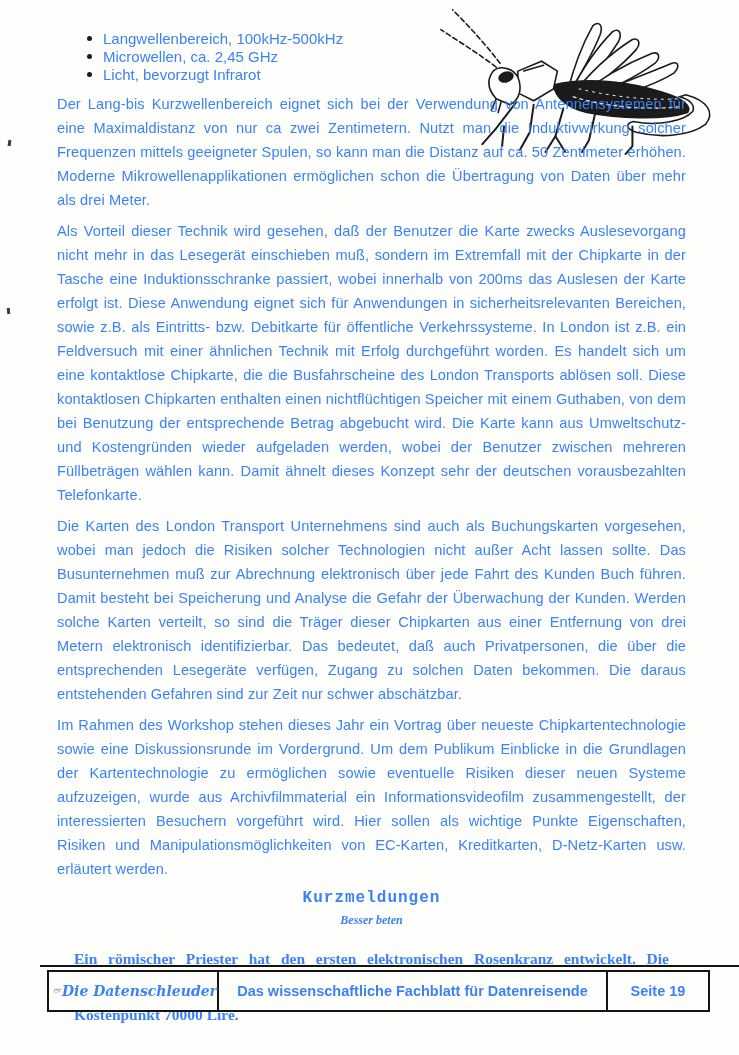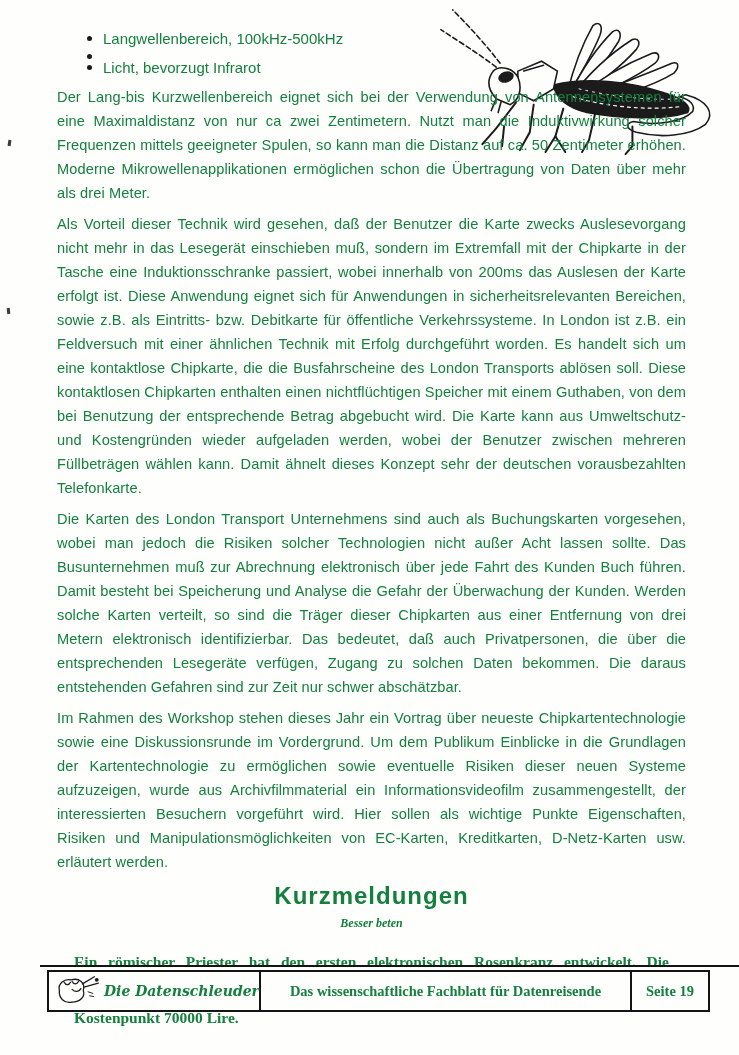--- a/index.html
+++ b/index.html
@@ -1,20 +1,20 @@
 <!DOCTYPE html>
 <html><head>
 <meta charset="utf-8">
 <style>
   html,body{margin:0;padding:0;background:#e8e8e8;}
   .page{
     position:relative;
     width:739px;height:1055px;
     background:#fefefd;
-    color:#15803d;
+    color:#3b82f6;
     overflow:hidden;
     font-family:"Liberation Sans", sans-serif;
   }
   .content{
     position:absolute;
     left:57px;top:30px;width:629px;
   }
   ul.bullets{
     list-style:none;margin:0 0 8px 0;padding:0 0 0 30px;
     font-size:15px;line-height:18px;
@@ -26,22 +26,22 @@
     margin:6px 11px 0 0;
   }
   p.body{
     margin:0 0 7px 0;
     font-size:14.6px;line-height:24px;
     text-align:justify;
     letter-spacing:0.1px;
   }
   .kurz-title{
     margin:8px 0 0 0;
-    font-family:Liberation Sans, sans-serif;
-    font-size:24px;font-weight:bold;
+    font-family:Liberation Mono, monospace;
+    font-size:16px;font-weight:bold;
     text-align:center;letter-spacing:1px;
   }
   .item-heading{
     margin:6px 0 1px 0;
     font-family:"Liberation Serif", serif;
     font-size:12px;font-style:italic;font-weight:bold;
     text-align:center;
   }
   p.serif{
     margin:17px;
@@ -65,31 +65,31 @@
     position:absolute;left:47px;top:970px;width:663px;height:42px;
     border:2px solid #141414;
     box-sizing:border-box;
     display:flex;align-items:stretch;
     background:#fefefd;
   }
   .footer-cell{
     display:flex;align-items:center;justify-content:center;
     box-sizing:border-box;
   }
-  .cell-logo{width:212px;border-right:2px solid #141414;justify-content:flex-start;padding-left:4px;}
+  .cell-logo{width:170px;border-right:2px solid #141414;justify-content:flex-start;padding-left:4px;}
   .cell-mid{flex:1;border-right:2px solid #141414;}
-  .cell-page{width:76px;align-items:center;}
+  .cell-page{width:100px;align-items:center;}
   .logo-name{
     font-family:"DejaVu Serif", serif;
     font-weight:bold;font-style:italic;
     font-size:14px;letter-spacing:0px;
     white-space:nowrap;
   }
   .footer-mid-text,.footer-page-text{
-    font-family:Liberation Serif, serif;
+    font-family:Liberation Sans, sans-serif;
     font-weight:bold;font-size:14.5px;
     white-space:nowrap;
   }
 </style>
 </head>
 <body>
 
 <div class="page">
 
   <svg class="grasshopper" viewBox="0 0 300 158" xmlns="http://www.w3.org/2000/svg">
@@ -132,20 +132,21 @@
 
   <div class="content">
 
     <ul class="bullets">
       <li>
           <span class="bullet-dot"></span>
           <span>Langwellenbereich, 100kHz-500kHz</span>
         </li>
       <li>
           <span class="bullet-dot"></span>
+          <span>Microwellen, ca. 2,45 GHz</span>
         </li>
       <li>
           <span class="bullet-dot"></span>
           <span>Licht, bevorzugt Infrarot</span>
         </li>
     </ul>
 
     <p class="body">Der Lang-bis Kurzwellenbereich eignet sich bei der Verwendung von Antennensystemen für eine Maximaldistanz von nur ca zwei Zentimetern. Nutzt man die Induktivwirkung solcher Frequenzen mittels geeigneter Spulen, so kann man die Distanz auf ca. 50 Zentimeter erhöhen. Moderne Mikrowellenapplikationen ermöglichen schon die Übertragung von Daten über mehr als drei Meter.</p>
     <p class="body">Als Vorteil dieser Technik wird gesehen, daß der Benutzer die Karte zwecks Auslesevorgang nicht mehr in das Lesegerät einschieben muß, sondern im Extremfall mit der Chipkarte in der Tasche eine Induktionsschranke passiert, wobei innerhalb von 200ms das Auslesen der Karte erfolgt ist. Diese Anwendung eignet sich für Anwendungen in sicherheitsrelevanten Bereichen, sowie z.B. als Eintritts- bzw. Debitkarte für öffentliche Verkehrssysteme. In London ist z.B. ein Feldversuch mit einer ähnlichen Technik mit Erfolg durchgeführt worden. Es handelt sich um eine kontaktlose Chipkarte, die die Busfahrscheine des London Transports ablösen soll. Diese kontaktlosen Chipkarten enthalten einen nichtflüchtigen Speicher mit einem Guthaben, von dem bei Benutzung der entsprechende Betrag abgebucht wird. Die Karte kann aus Umweltschutz- und Kostengründen wieder aufgeladen werden, wobei der Benutzer zwischen mehreren Füllbeträgen wählen kann. Damit ähnelt dieses Konzept sehr der deutschen vorausbezahlten Telefonkarte.</p>
     <p class="body">Die Karten des London Transport Unternehmens sind auch als Buchungskarten vorgesehen, wobei man jedoch die Risiken solcher Technologien nicht außer Acht lassen sollte. Das Busunternehmen muß zur Abrechnung elektronisch über jede Fahrt des Kunden Buch führen. Damit besteht bei Speicherung und Analyse die Gefahr der Überwachung der Kunden. Werden solche Karten verteilt, so sind die Träger dieser Chipkarten aus einer Entfernung von drei Metern elektronisch identifizierbar. Das bedeutet, daß auch Privatpersonen, die über die entsprechenden Lesegeräte verfügen, Zugang zu solchen Daten bekommen. Die daraus entstehenden Gefahren sind zur Zeit nur schwer abschätzbar.</p>

